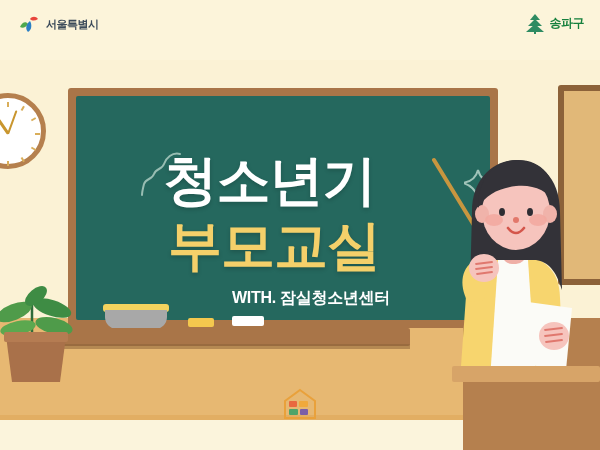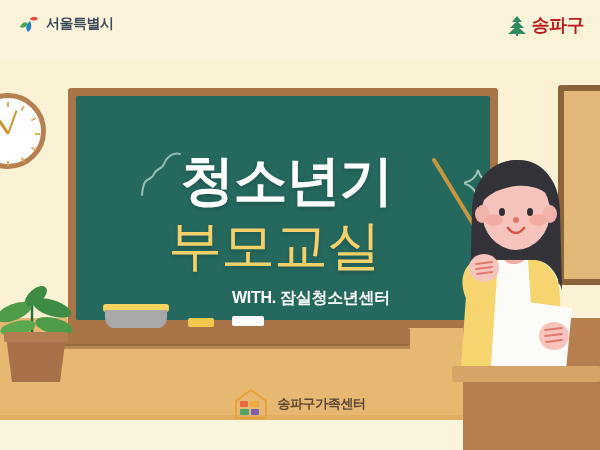--- a/index.html
+++ b/index.html
@@ -176,37 +176,37 @@
   
   .logo-seoul {
     position: absolute;
     left: 18px; top: 14px;
     display: flex;
     align-items: center;
     gap: 6px;
   }
   .logo-seoul-mark { width: 22px; height: 20px; }
   .logo-seoul-text {
-    font-size: 14px;
+    font-size: 11px;
     font-weight: bold;
     color: #3B4A5A;
     letter-spacing: -0.5px;
   }
   .logo-songpa {
     position: absolute;
     right: 16px; top: 13px;
     display: flex;
     align-items: center;
     gap: 5px;
   }
   .logo-songpa-mark { width: 20px; height: 21px; }
   .logo-songpa-text {
-    font-size: 18px;
-    font-weight: bold;
-    color: #b91c1c;
+    font-size: 12px;
+    font-weight: bold;
+    color: #15803d;
     letter-spacing: -0.5px;
   }
 
   
   .ribbon {
     position: absolute;
     left: 228px; top: 110px;
     width: 144px; height: 22px;
     background: #F7D978;
     border-radius: 11px;
@@ -222,37 +222,37 @@
   }
   .ribbon-text .c1 { color: #E8633F; }
   .ribbon-text .c2 { color: #3C7D6E; }
   .ribbon-text .c3 { color: #E9A13B; }
   .ribbon-text .c4 { color: #3E8FC4; }
   .ribbon-text .c5 { color: #7B5EA7; }
   .ribbon-text .c6 { color: #2F6F63; }
 
   .title-line1 {
     position: absolute;
-    left: 17px; top: 152px;
+    left: 0; top: 152px;
     width: 539px;
     text-align: center;
     font-size: 54px;
     font-weight: bold;
     color: #FFFFFF;
     letter-spacing: -1px;
     line-height: 1.05;
     text-shadow: 0 2px 4px rgba(0,0,0,.18);
   }
   .title-line2 {
     position: absolute;
     left: 0; top: 217px;
     width: 548px;
     text-align: center;
     font-size: 54px;
-    font-weight: normal;
+    font-weight: bold;
     color: #F4D06A;
     letter-spacing: -1px;
     line-height: 1.05;
     text-shadow: 0 2px 4px rgba(0,0,0,.18);
   }
   .subtitle {
     position: absolute;
     left: 0; top: 288px;
     width: 600px;
     text-align: center;
@@ -451,16 +451,15 @@
   </svg>
 
   <div class="footer-logo">
     <svg class="footer-mark" viewBox="0 0 34 32">
       <path d="M17 2 L32 13 L32 30 L2 30 L2 13 Z" fill="none" stroke="#E9A13B" stroke-width="2"></path>
       <rect x="6" y="13" width="8" height="6" rx="1" fill="#E9683F"></rect>
       <rect x="16" y="13" width="9" height="6" rx="1" fill="#F0A93C"></rect>
       <rect x="6" y="21" width="9" height="6" rx="1" fill="#4FA469"></rect>
       <rect x="17" y="21" width="8" height="6" rx="1" fill="#7B5EA7"></rect>
     </svg>
-    <span class="footer-text">송파구가족센터</span>
   </div>
 
 </div>
 
 </body></html>

